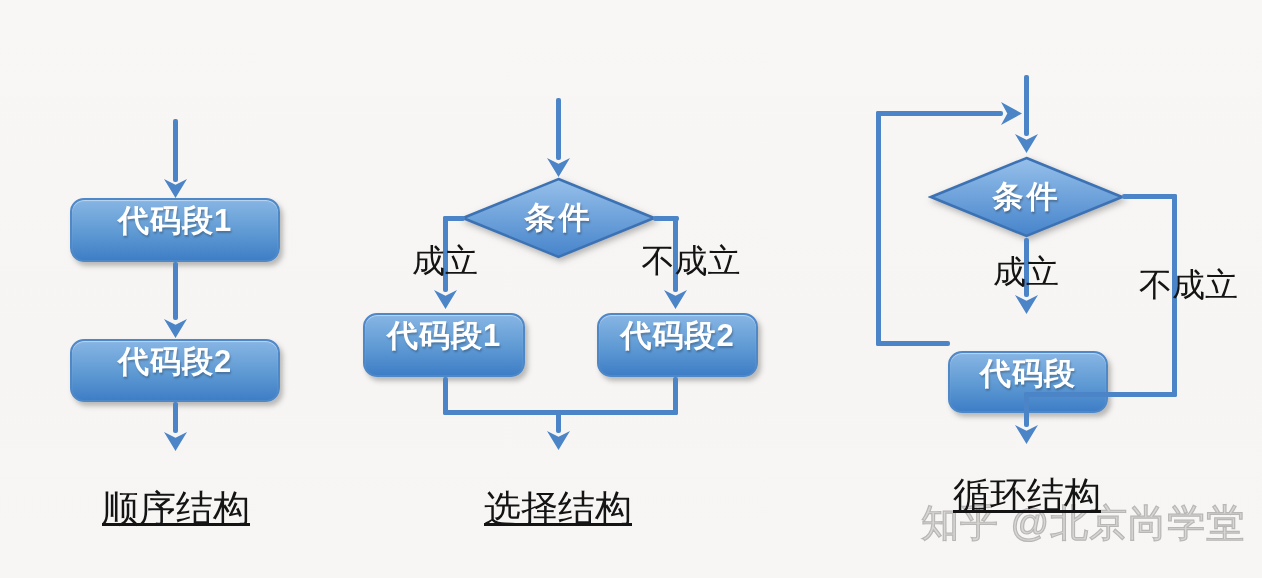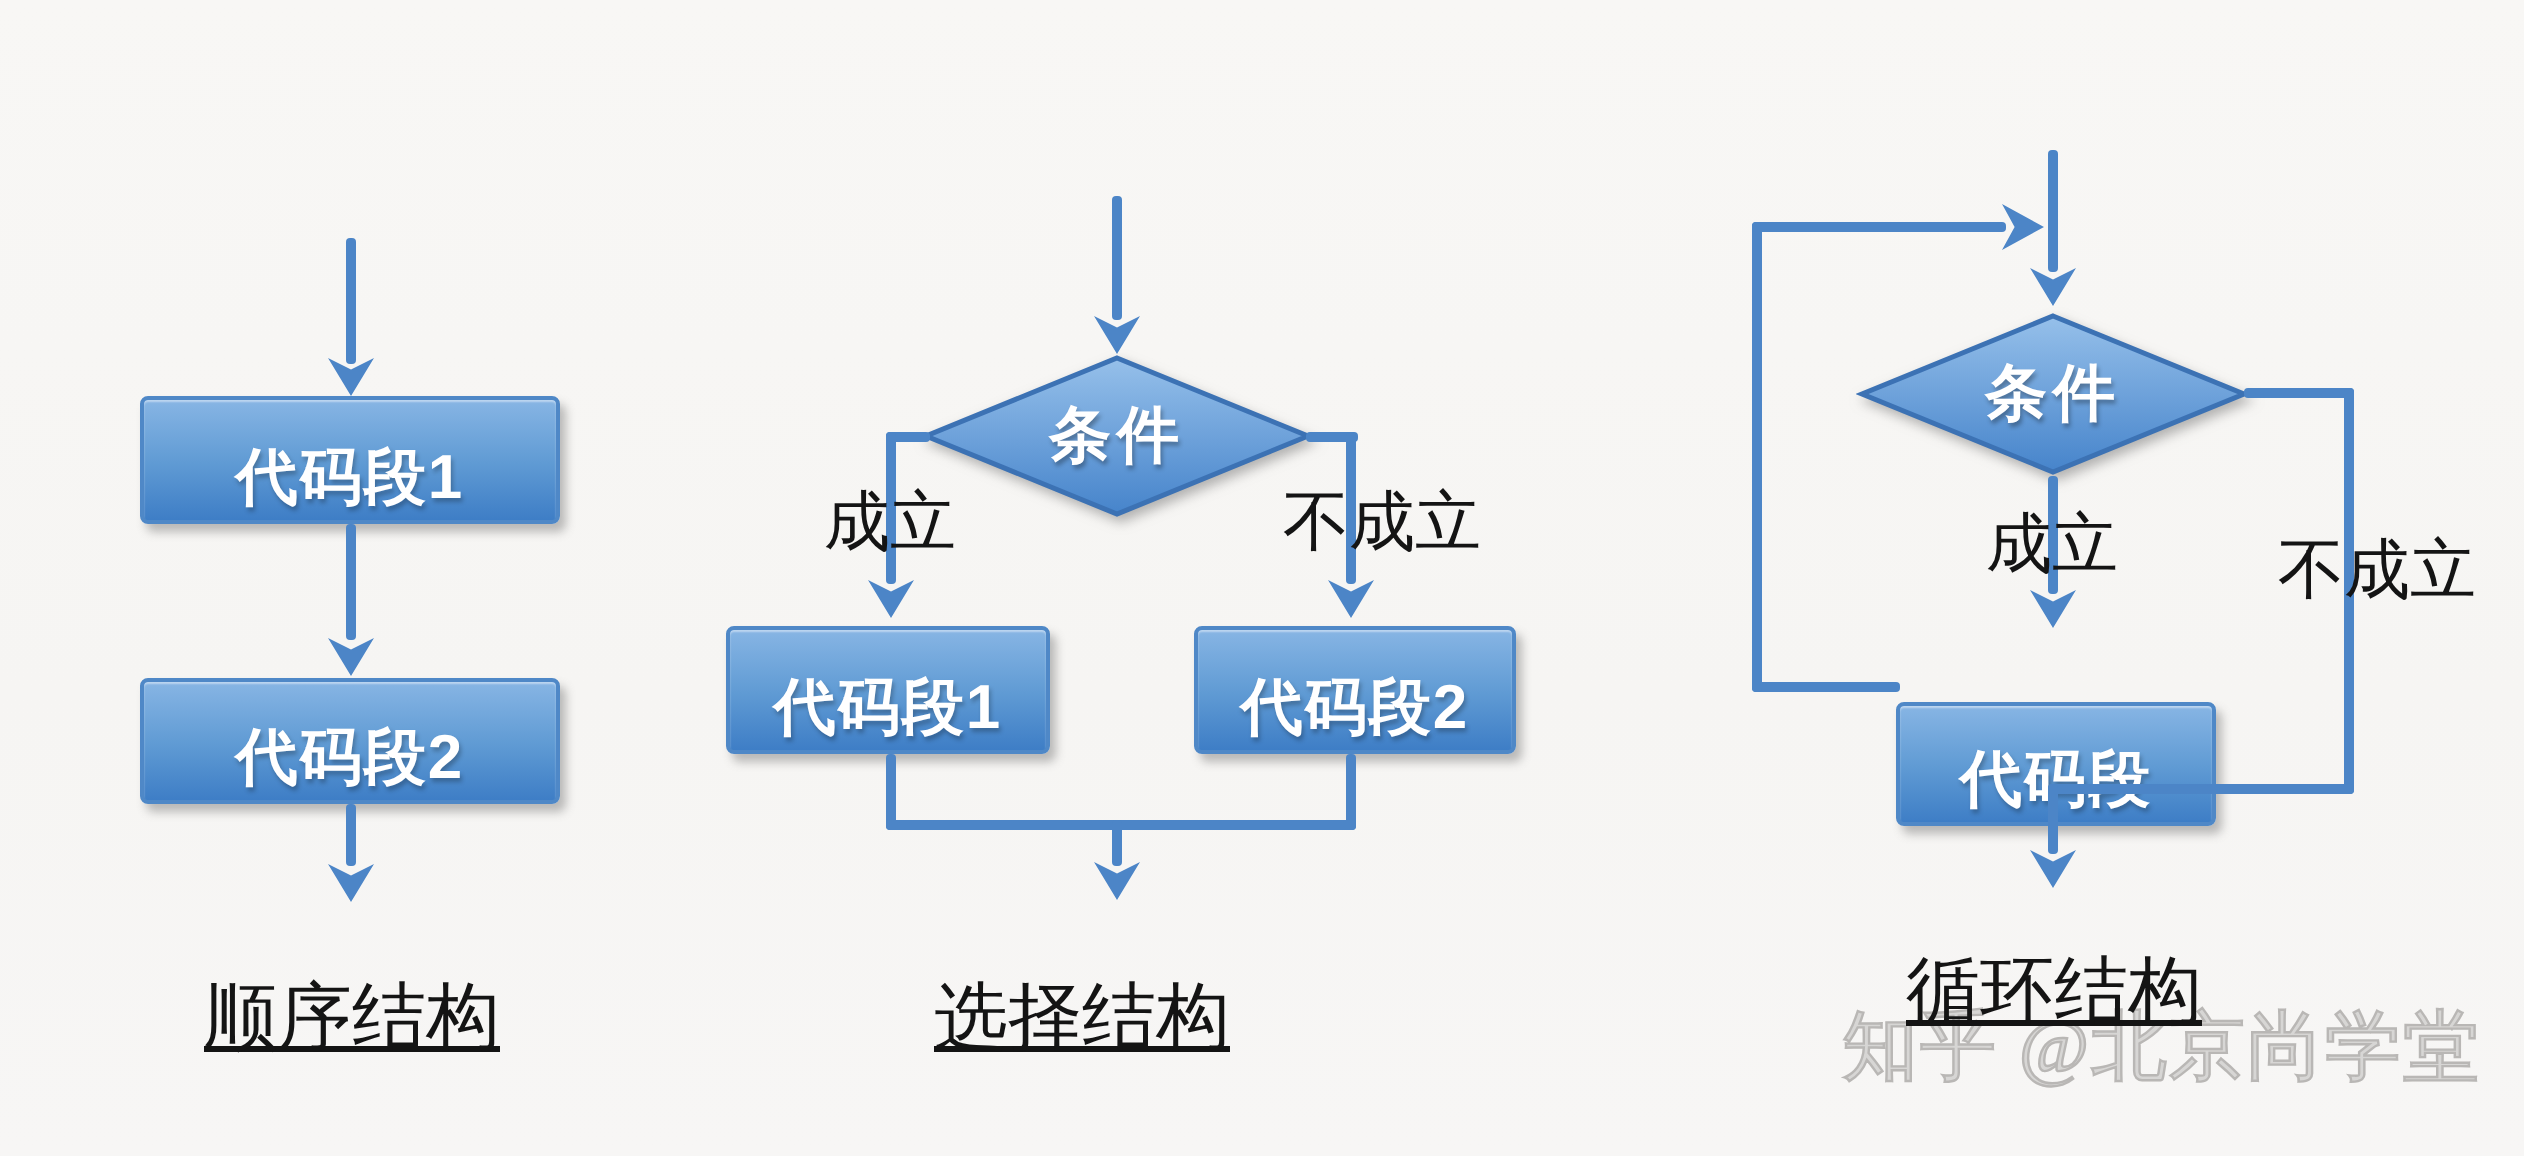--- a/index.html
+++ b/index.html
@@ -33,29 +33,29 @@
     position: absolute;
     width: 21px; height: 23px;
     background: var(--line, #4c85c7);
     clip-path: polygon(0 0, 30% 50%, 0 100%, 100% 50%);
   }
 
   
   .node {
     position: absolute;
     border: 2px solid var(--box-border, #4f88c7);
-    border-radius: 4px;
+    border-radius: 14px;
     background: linear-gradient(180deg,
       var(--box-top, #87b5e4) 0%,
       var(--box-mid, #609bd4) 52%,
       var(--box-bottom, #3e7ec6) 100%);
     box-shadow: 3px 4px 5px rgba(110,110,110,0.45),
                 inset 0 1px 1px rgba(255,255,255,0.45);
     display: flex;
-    align-items: flex-end;
+    align-items: flex-start;
     justify-content: center;
     color: var(--node-text, #ffffff);
     font-weight: bold;
     font-size: 31px;
     letter-spacing: 1px;
     text-shadow: 1px 2px 2px rgba(0,0,0,0.25);
     box-sizing: border-box;
   }
 
   
@@ -80,21 +80,21 @@
     text-align: center;
     white-space: nowrap;
     z-index: 3;
   }
   .branch-label { font-size: 33px; }
   .panel-title  { font-size: 37px; text-decoration: underline; }
 
   
   .watermark {
     position: absolute;
-    font-family: Liberation Serif, serif;
+    font-family: Liberation Sans, sans-serif;
     font-size: 38px;
     letter-spacing: 1px;
     color: rgba(190,188,186,0.55);
     -webkit-text-stroke: 1.2px var(--watermark-gray, #b9b7b5);
     white-space: nowrap;
     z-index: 2;
   }
 </style>
 </head>
 <body>
@@ -152,21 +152,21 @@
   <div class="node" style="left:597px; top:313px; width:161px; height:64px;">
     <span>代码段2</span>
   </div>
 
   <div class="vline" style="left:443px; top:377px; height:38px;"></div>
   <div class="vline" style="left:673px; top:377px; height:38px;"></div>
   <div class="hline" style="left:443px; top:410px; width:235px;"></div>
   <div class="vline" style="left:556px; top:410px; height:23px;"></div>
   <div class="ah-down" style="left:547px; top:431px;"></div>
 
-  <div class="panel-title" style="left:441px; top:484px; width:200px;">选择结构</div>
+  <div class="panel-title" style="left:458px; top:484px; width:200px;">选择结构</div>
 
   <div class="vline" style="left:1024px; top:75px; height:61px;"></div>
   <div class="ah-down" style="left:1015px; top:134px;"></div>
 
   <div class="hline" style="left:876px; top:341px; width:74px;"></div>
   <div class="vline" style="left:876px; top:111px; height:235px;"></div>
   <div class="hline" style="left:876px; top:111px; width:127px;"></div>
   <div class="ah-right" style="left:1001px; top:102px;"></div>
 
   <div class="diamond-wrap" style="left:928px; top:156px; width:197px; height:82px;">

